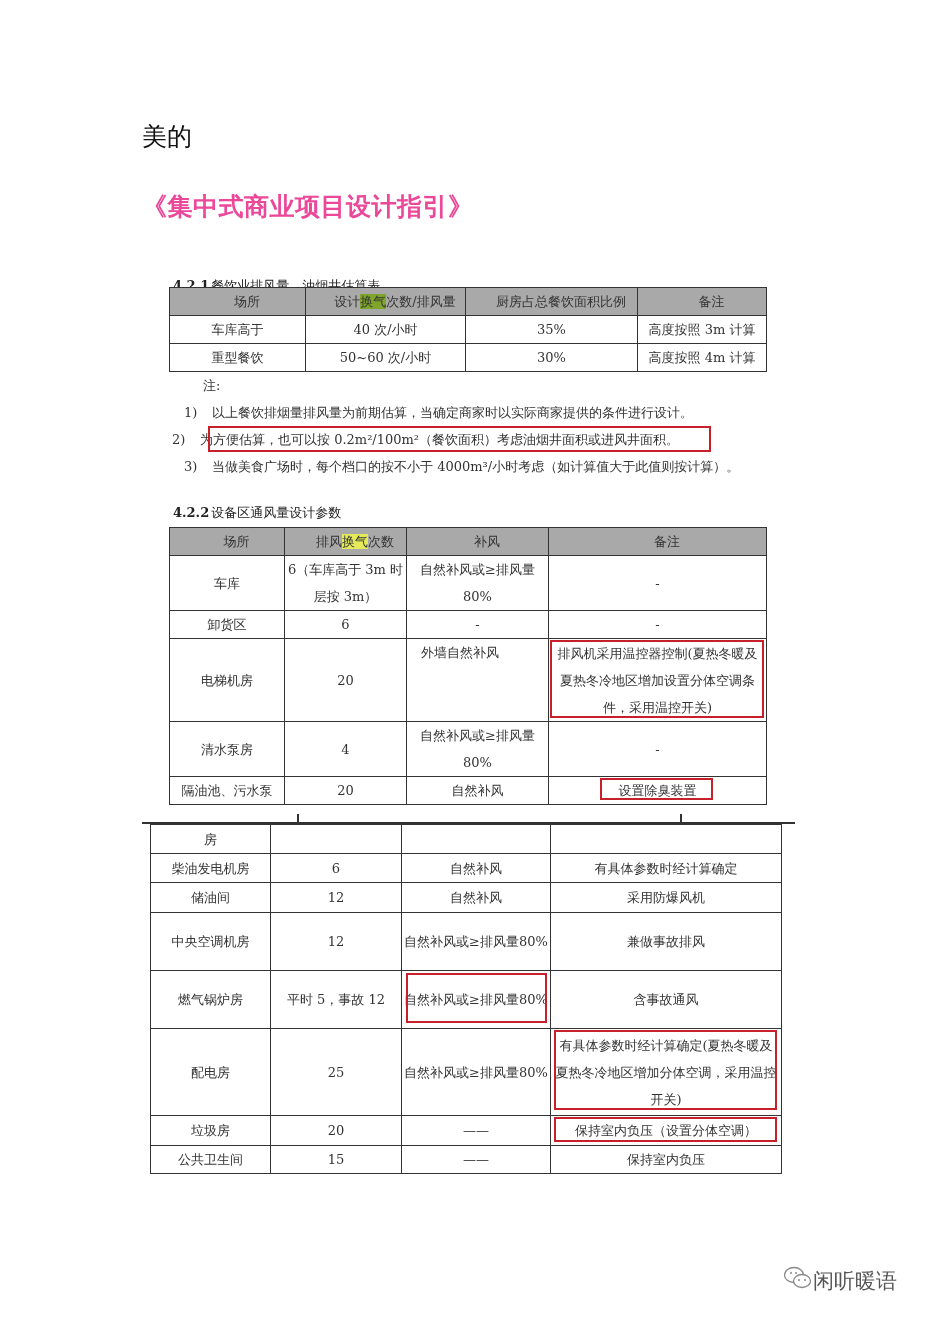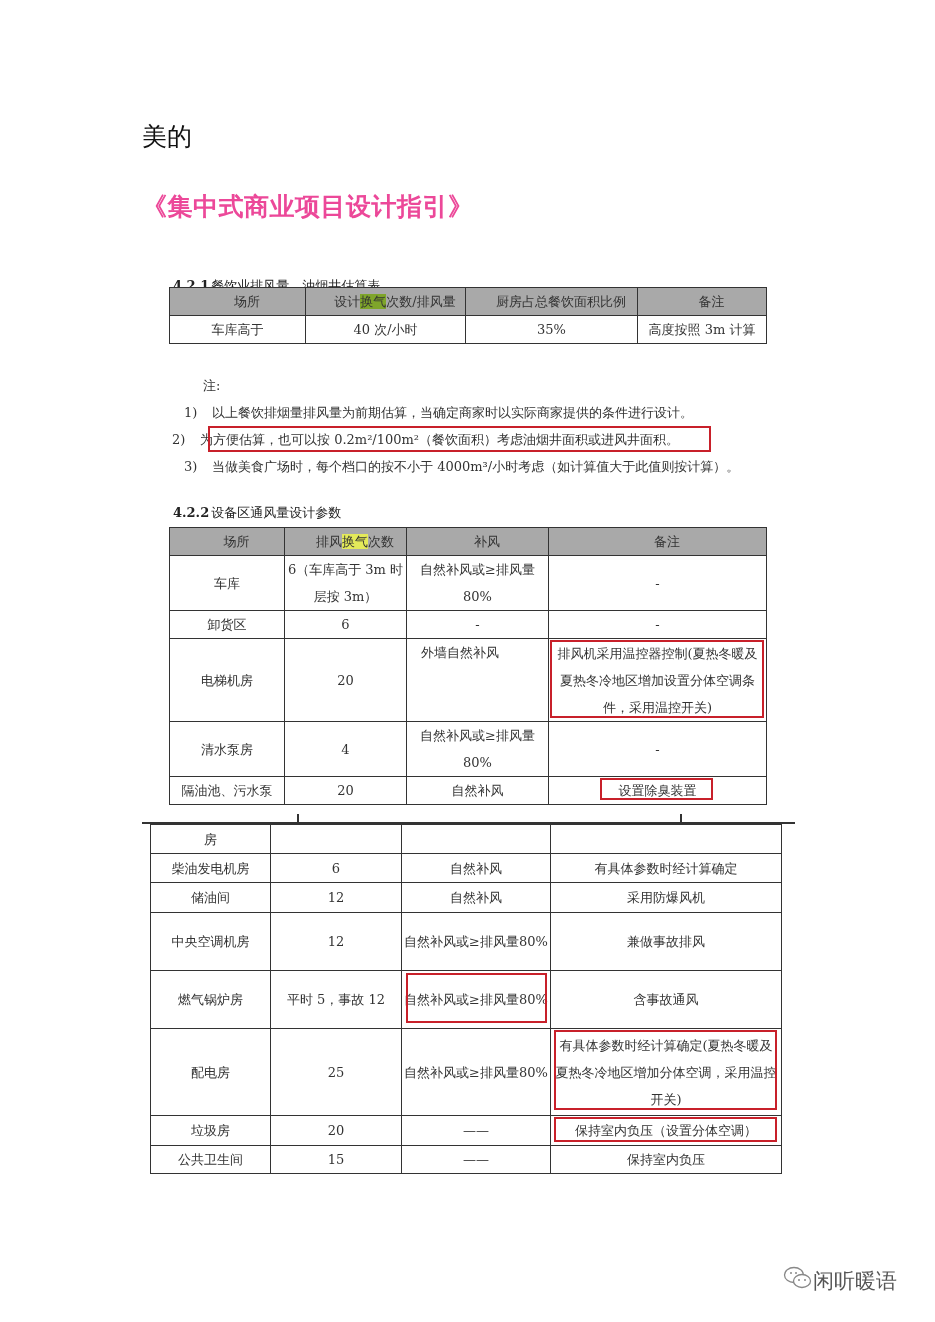--- a/index.html
+++ b/index.html
@@ -48,20 +48,26 @@
     <th><span>设计</span><span class="hl-green">换气</span><span>次数/排风量</span></th>
     <th>厨房占总餐饮面积比例</th>
     <th>备注</th>
   </tr>
   <tr style="height:28px">
     <td>车库高于</td>
     <td>40 次/小时</td>
     <td>35%</td>
     <td>高度按照 3m 计算</td>
   </tr>
+  <tr style="height:28px">
+    <td>重型餐饮</td>
+    <td>50~60 次/小时</td>
+    <td>30%</td>
+    <td>高度按照 4m 计算</td>
+  </tr>
 </tbody>
   </table>
 
 <div class="note" style="left:203px; top:377px;">注:</div>
 <div class="note" style="left:184px; top:404px;"><span class="num">1)</span><span>以上餐饮排烟量排风量为前期估算，当确定商家时以实际商家提供的条件进行设计。</span></div>
 <div class="note" style="left:172px; top:431px;"><span class="num">2)</span><span>为方便估算，也可以按 0.2m²/100m²（餐饮面积）考虑油烟井面积或进风井面积。</span></div>
 <div class="redbox" style="left:208px; top:426px; width:503px; height:26px;"></div>
 <div class="note" style="left:184px; top:458px;"><span class="num">3)</span><span>当做美食广场时，每个档口的按不小于 4000m³/小时考虑（如计算值大于此值则按计算）。</span></div>
 
 <div class="abs sec-title" style="left:173px; top:504px;">

